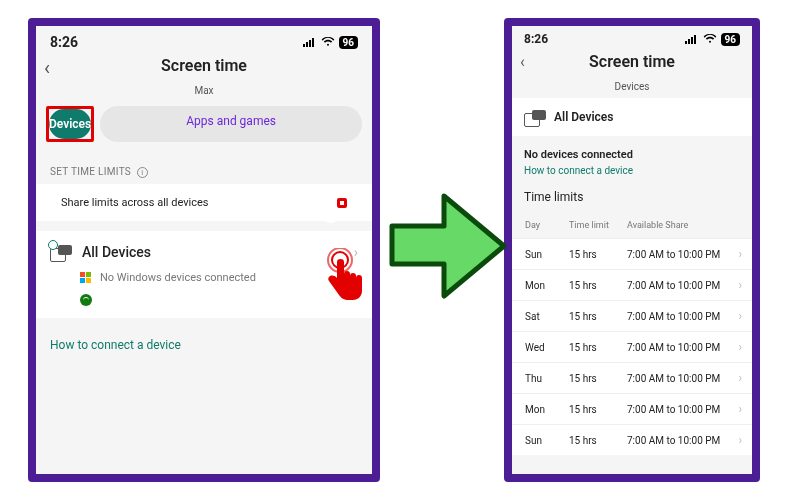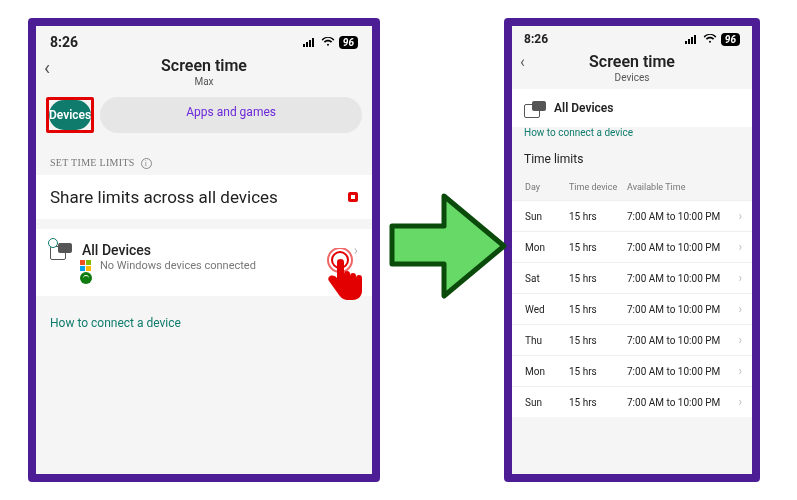--- a/index.html
+++ b/index.html
@@ -23,39 +23,39 @@
   #phone1 { left: 28px; top: 18px; width: 352px; height: 464px; }
   #phone2 { left: 504px; top: 18px; width: 256px; height: 464px; }
 
   .statusbar {
     display: flex; justify-content: space-between; align-items: center;
     padding: 8px 14px 2px 14px;
     font-weight: 700; font-size: 14px;
     background: #f5f5f5;
   }
   #phone2 .statusbar { font-size: 12px; padding: 6px 12px 2px 12px; }
-  .status-right { display: flex; align-items: center; gap: 4px; font-style: italic; }
+  .status-right { display: flex; align-items: center; gap: 4px; }
   .signal-icon, .wifi-icon {
     width: 14px; height: 10px; display: inline-block; position: relative;
   }
   .signal-icon span {
     position: absolute; bottom: 0; width: 2px; background: #000;
   }
   .signal-icon .b1{left:0;height:3px}.signal-icon .b2{left:3px;height:5px}
   .signal-icon .b3{left:6px;height:7px}.signal-icon .b4{left:9px;height:9px}
   .batt-badge {
     background: #000; color: #fff; border-radius: 4px;
     font-size: 10px; padding: 1px 4px; font-weight: 700;
   }
 
   .header {
     text-align: center; padding: 4px 0 6px 0; background: #f5f5f5; position: relative;
   }
   .header .title { font-size: 16px; font-weight: 600; }
-  .header .subtitle { font-size: 10px; color: #555; margin-top: 1px; }
+  .header .subtitle { font-size: 10px; color: #555; margin-top: 10px; }
   .back-btn {
     position: absolute; left: 8px; top: 6px;
     font-size: 20px;
     color: #555;
     cursor: pointer;
     line-height: 1;
   }
   #phone2 .back-btn{ font-size:16px; }
 
   .tabs {
@@ -65,29 +65,29 @@
     flex: 1; text-align: center; padding: 8px 0;
     border-radius: 18px; font-size: 12px; cursor:pointer;
   }
   .tab.active { background: #0f7b6c; color: #fff; font-weight:600;}
   .tab.inactive { background: #e6e6e6; color:#6d28d9; }
   .highlight-red {
     border: 3px solid #e30000;
     border-radius: 2px;
   }
 
-  .section-label { font-size:10px; color:#777; padding:14px 14px 6px 14px; letter-spacing:0.3px;font-family:Liberation Serif, serif;}
+  .section-label { font-size:10px; color:#777; padding:14px 14px 6px 14px; letter-spacing:0.3px;}
   .info-icon {
     display:inline-block; width:11px;height:11px;border:1px solid #888;border-radius:50%;
     font-size:8px; line-height:10px; text-align:center; color:#888; margin-left:3px;
   }
 
   .share-row {
     background:#fff; display:flex; align-items:center;
-    justify-content:space-between; padding:12px 14px; font-size:17px;
+    justify-content:space-between; padding:12px 25px; font-size:11px;
   }
   .toggle-wrap.highlight-red { padding:2px; }
   .toggle {
     width:38px;height:22px;border-radius:11px;background:#0f7b6c;position:relative;cursor:pointer;
   }
   .toggle-knob{
     width:18px;height:18px;border-radius:50%;background:#fff;position:absolute;top:2px;right:2px;
   }
 
   .all-devices-row{
@@ -101,21 +101,21 @@
     content:"";position:absolute;left:0;top:5px;width:14px;height:12px;border:1.5px solid #555;border-radius:2px;background:#fff;
   }
   .devices-icon::after{
     content:"";position:absolute;left:8px;top:2px;width:14px;height:10px;background:#555;border-radius:2px;
   }
   .clock-dot{
     width:10px;height:10px;border:1.5px solid #0f7b6c;border-radius:50%;position:absolute;left:-2px;top:-3px;background:#fff;
   }
   .adr-title{font-size:14px;font-weight:500;color:#222;flex:1;}
   .chev{color:#bbb;font-size:14px;}
-  .adr-sub{display:flex;align-items:center;gap:8px;font-size:11px;color:#777;margin:0 0 0 30px;}
+  .adr-sub{display:flex;align-items:center;gap:8px;font-size:11px;color:#777;margin:10px 0 0 30px;}
   .win-icon{
     width:12px;height:12px;display:inline-block;position:relative;
   }
   .win-icon span{position:absolute;width:5px;height:5px;}
   .win-icon .q1{top:0;left:0;background:#f25022}.win-icon .q2{top:0;left:6px;background:#7fba00}
   .win-icon .q3{top:6px;left:0;background:#00a4ef}.win-icon .q4{top:6px;left:6px;background:#ffb900}
   .xbox-icon{width:12px;height:12px;border-radius:50%;background:#107c10;display:inline-block;position:relative;}
   .xbox-icon::after{content:"";position:absolute;top:3px;left:3px;width:6px;height:6px;border-top:1.5px solid #fff;border-radius:50%;}
 
   .howto{color:#0f7b6c;font-size:12px;padding:20px 14px;cursor:pointer;}
@@ -241,29 +241,30 @@
     <div class="subtitle">Devices</div>
   </div>
 
   <div class="p2-section">
     <div class="p2-alldev">
       <span class="devices-icon"></span>
       <span>All Devices</span>
     </div>
   </div>
 
+  <div class="p2-nodev">No devices connected</div>
   <div class="p2-howto">How to connect a device</div>
 
   <div class="p2-tl-title">Time limits</div>
 
   <div class="tl-table">
     <div class="tl-head">
       <span class="c-day">Day</span>
-      <span class="c-limit">Time device</span>
-      <span class="c-avail">Available Time</span>
+      <span class="c-limit">Time limit</span>
+      <span class="c-avail">Available Share</span>
       <span style="width:12px"></span>
     </div>
     <div id="tl-rows">
         <div class="tl-row">
           <span class="c-day">Sun</span>
           <span class="c-limit">15 hrs</span>
           <span class="c-avail">7:00 AM to 10:00 PM</span>
           <span class="c-chev">›</span>
         </div>
         <div class="tl-row">

